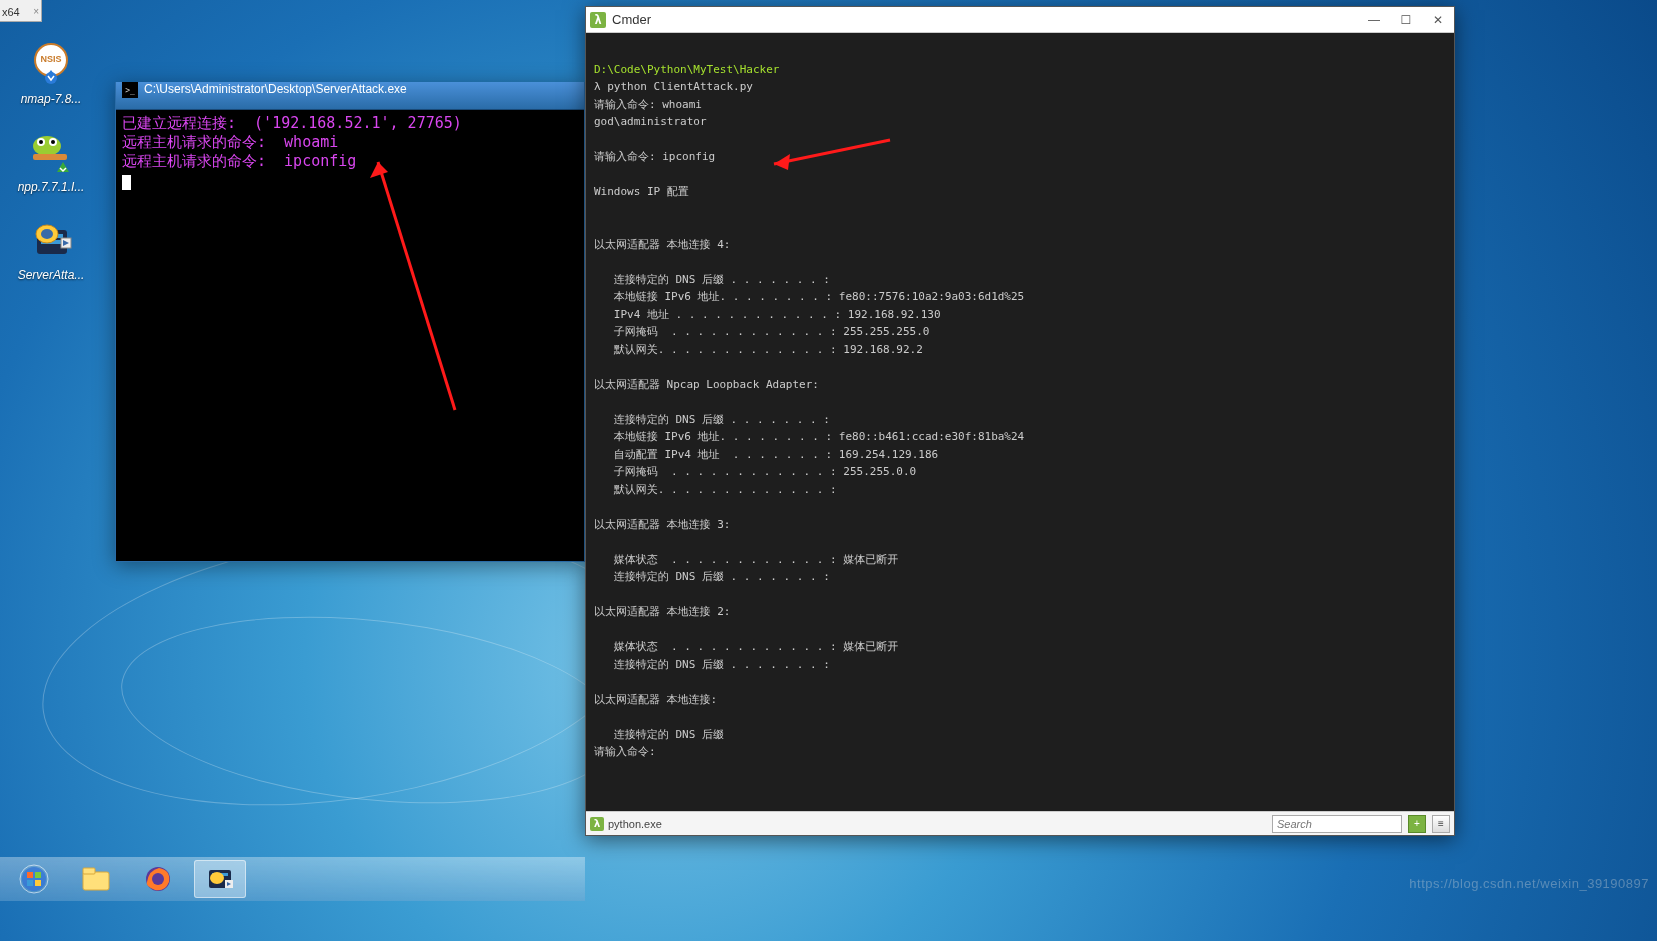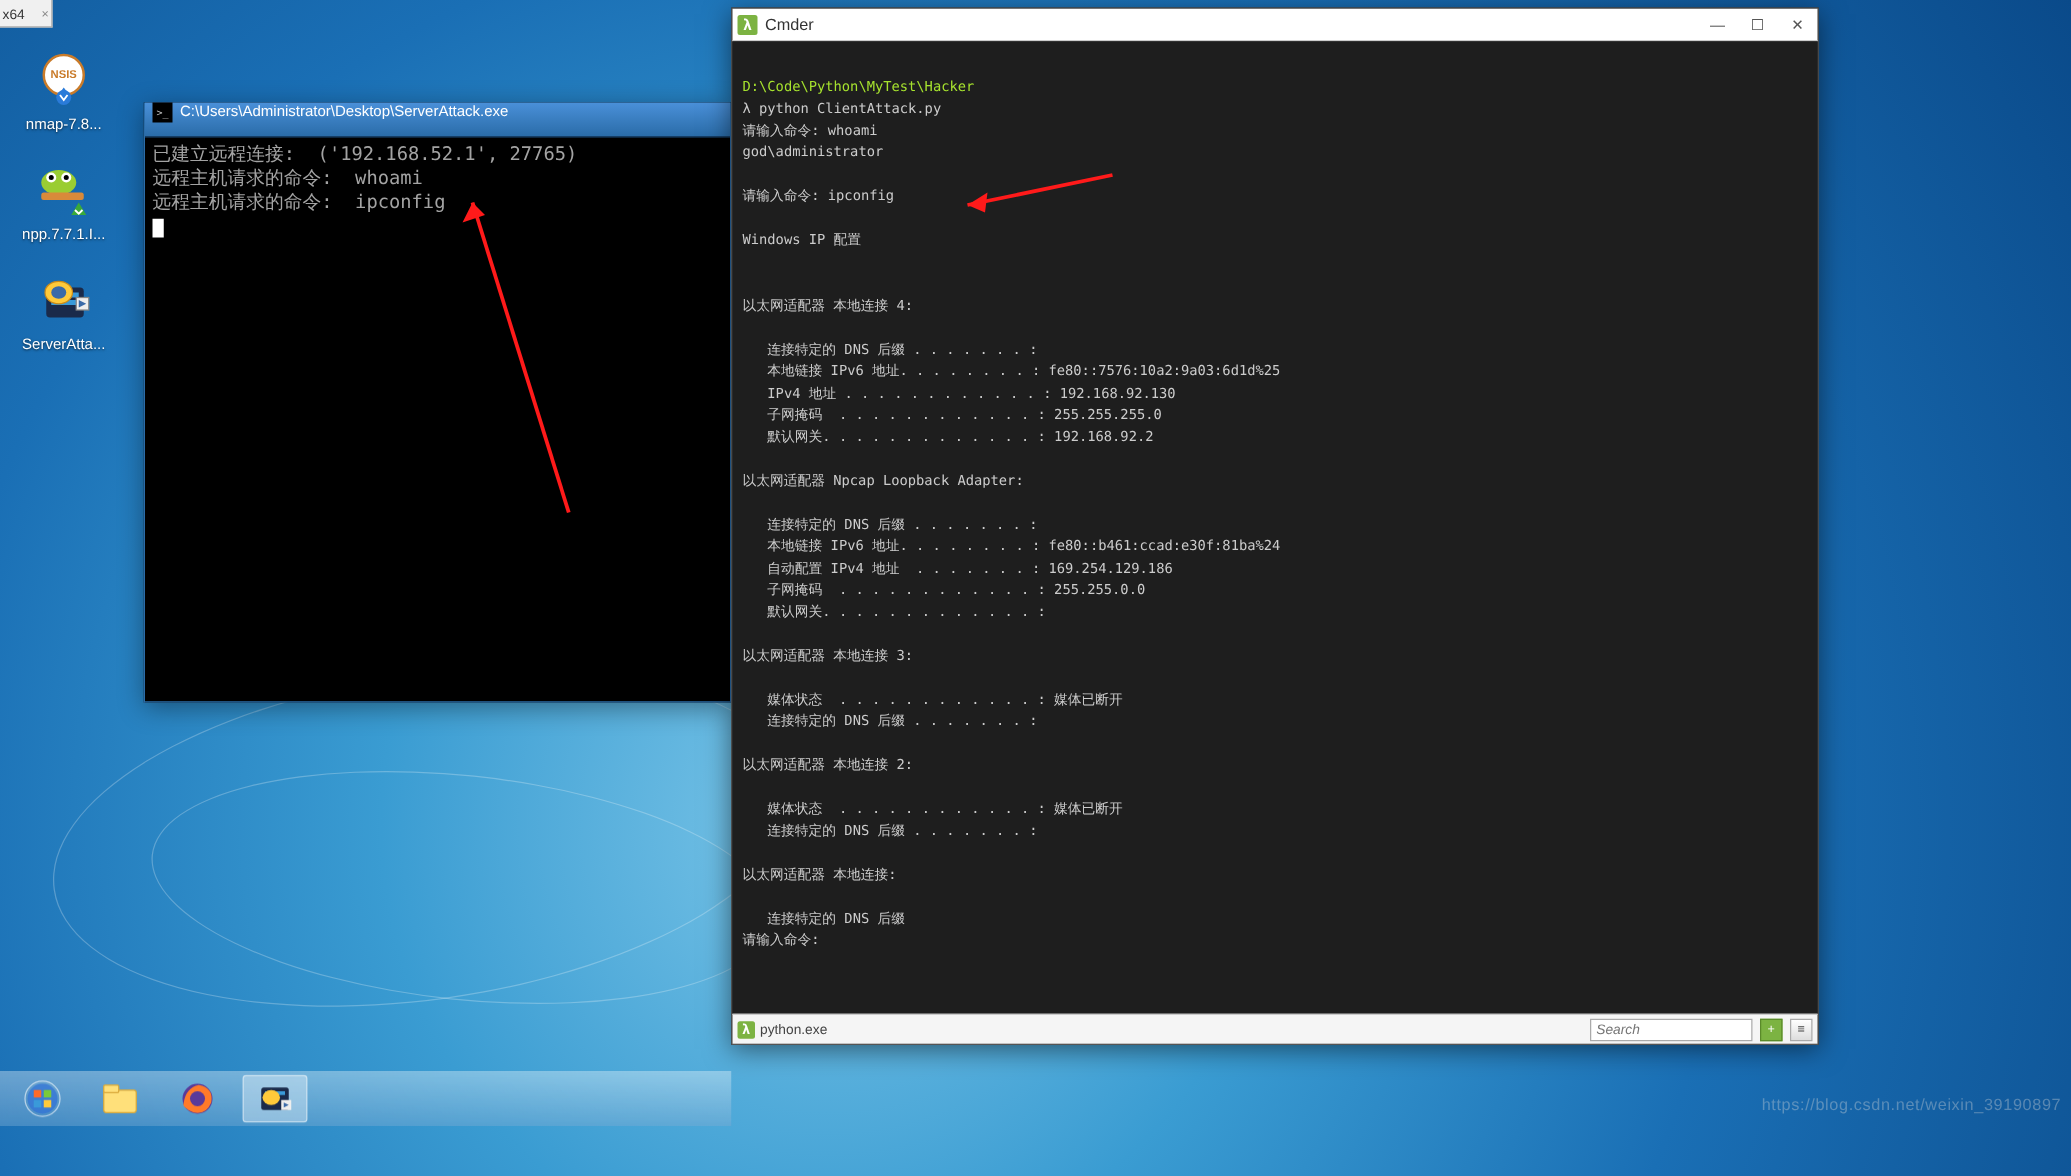--- a/index.html
+++ b/index.html
@@ -17,41 +17,41 @@
     background:#f0f0f0; border:1px solid #aaa; border-top:none; border-left:none;
     font-size:11px; color:#333; padding:2px 2px 0 2px;
     display:flex; align-items:center; justify-content:space-between;
   }
   .top-tab .x { color:#888; font-size:10px; }
 
   
   .desktop-icons { position:absolute; top:40px; left:6px; width:100px; }
   .dicon { width:90px; text-align:center; margin-bottom:22px; cursor:pointer; }
   .dicon .glyph { width:48px; height:48px; margin:0 auto 4px; display:flex; align-items:flex-start; justify-content:center; position:relative; }
-  .dicon .label { color:#fff; font-size:12px; text-shadow:0 1px 2px rgba(0,0,0,.7); line-height:14px; word-break:break-all; }
+  .dicon .label { color:#fff; font-size:12px; text-shadow:0 1px 2px rgba(0,0,0,.7); line-height:14px; word-break:break-all;font-style:italic; }
 
   
   .win-server {
     position:absolute; top:82px; left:115px; width:470px; height:480px;
     background:#000; border:1px solid #2a6ca8; border-top:none;
     box-shadow:0 4px 20px rgba(0,0,0,.4);
   }
   .win-server .titlebar {
     height:28px; background:linear-gradient(to bottom,#4a90d9,#2a6ca8);
     display:flex; padding:0 6px; color:#fff; font-size:12px;
     border-bottom:1px solid #1a4a78;
   }
   .win-server .titlebar .ticon {
     width:16px; height:16px; background:#000; margin-right:6px;
     display:inline-flex; align-items:center; justify-content:center;
   }
   .win-server .titlebar .ticon::after { content:">_"; color:#ccc; font-size:8px; font-family:monospace; }
   .win-server .term {
     padding:4px 6px; font-family:"NSimSun","SimSun","Consolas",monospace;
-    font-size:15px; color:#a3a3a3; line-height:19px; white-space:pre;
+    font-size:15px; color:#d946ef; line-height:19px; white-space:pre;
   }
   .win-server .term .cursor { display:inline-block; width:9px; height:15px; background:#fff; vertical-align:bottom; }
 
   
   .win-cmder {
     position:absolute; top:6px; left:585px; width:870px; height:830px;
     background:#1e1e1e; border:1px solid #555; box-shadow:0 4px 20px rgba(0,0,0,.5);
     display:flex; flex-direction:column;
   }
   .cmder-title {

